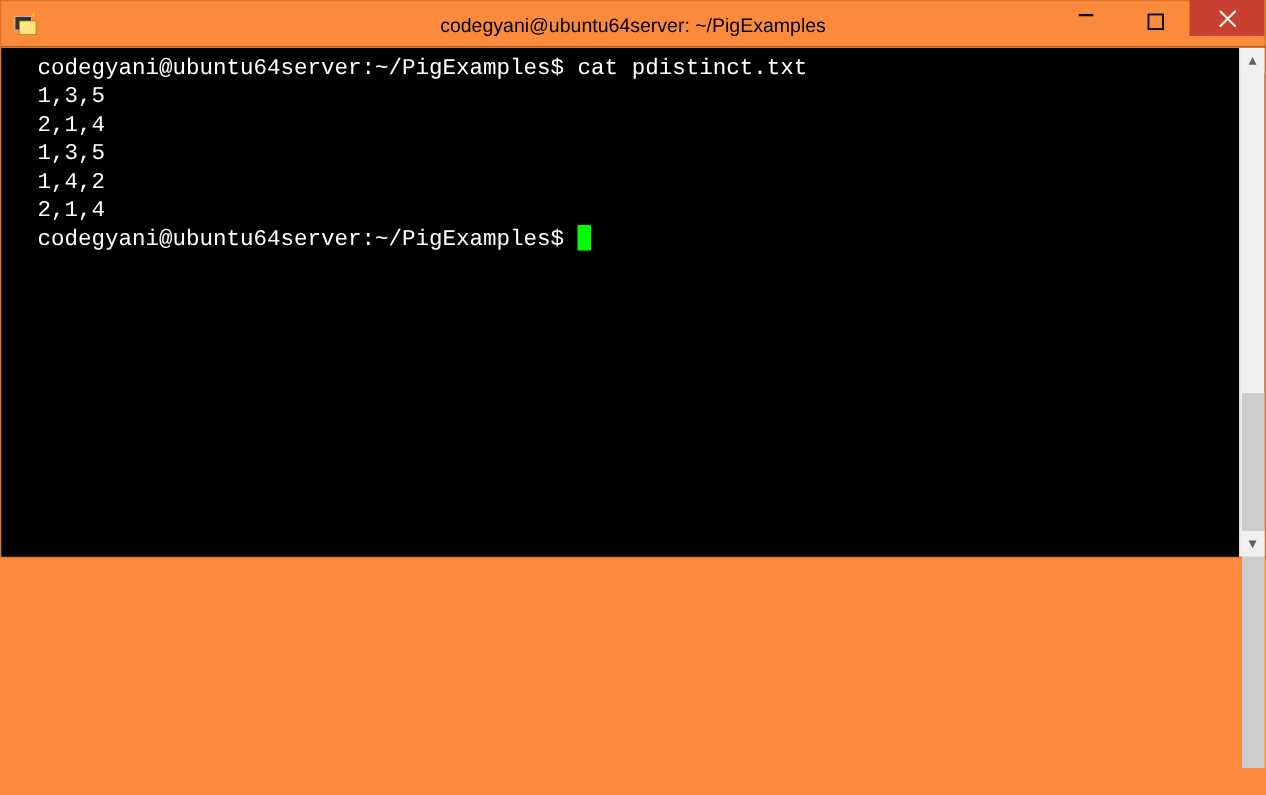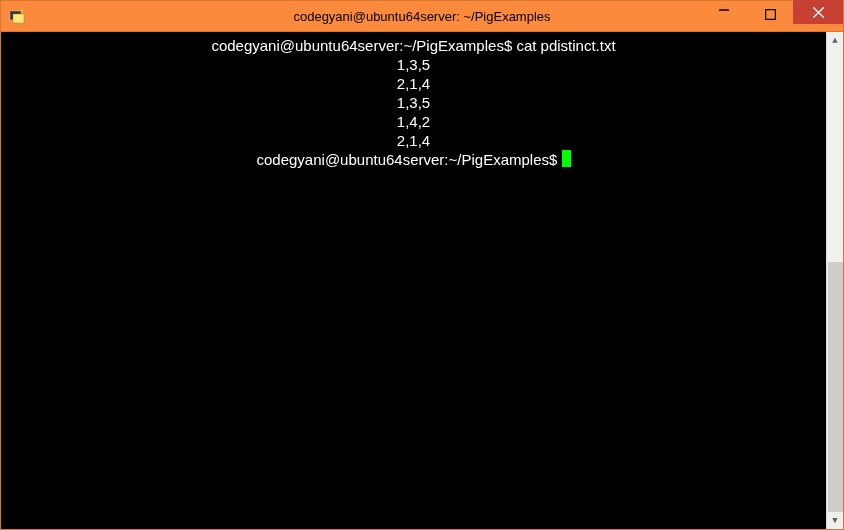--- a/index.html
+++ b/index.html
@@ -10,21 +10,21 @@
     body {
       width: 844px;
       height: 530px;
       background: #fb8a3c;
       font-family: 'Consolas', 'Courier New', monospace;
       overflow: hidden;
       position: relative;
     }
     .window {
       width: 844px;
-      height: 530px;
+      height: 372px;
       display: flex;
       flex-direction: column;
       border: 1px solid #d87830;
     }
     .titlebar {
       height: 30px;
       background: #fb8a3c;
       display: flex;
       align-items: center;
       position: relative;
@@ -83,24 +83,23 @@
       border-top: 1px solid #d87830;
       position: relative;
     }
     .terminal {
       flex: 1;
       background: #000;
       color: #fff;
       padding: 4px 24px;
       font-size: 15px;
       line-height: 19px;
-      font-family: Liberation Sans, sans-serif;
+      font-family: Liberation Mono, monospace;
       white-space: pre;
       overflow: hidden;
-      text-align: center;
     }
     .prompt {
       color: #fff;
     }
     .cursor {
       display: inline-block;
       width: 9px;
       height: 17px;
       background: #00ff00;
       vertical-align: text-bottom;

